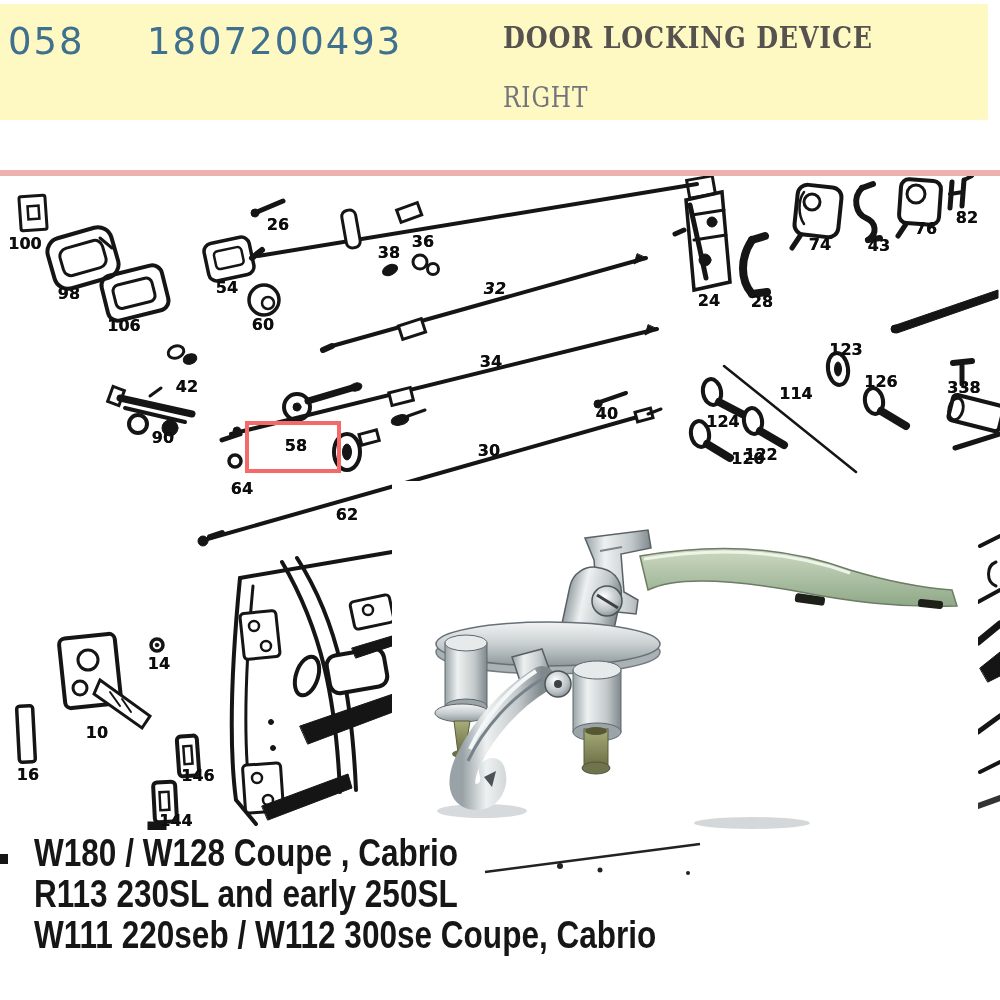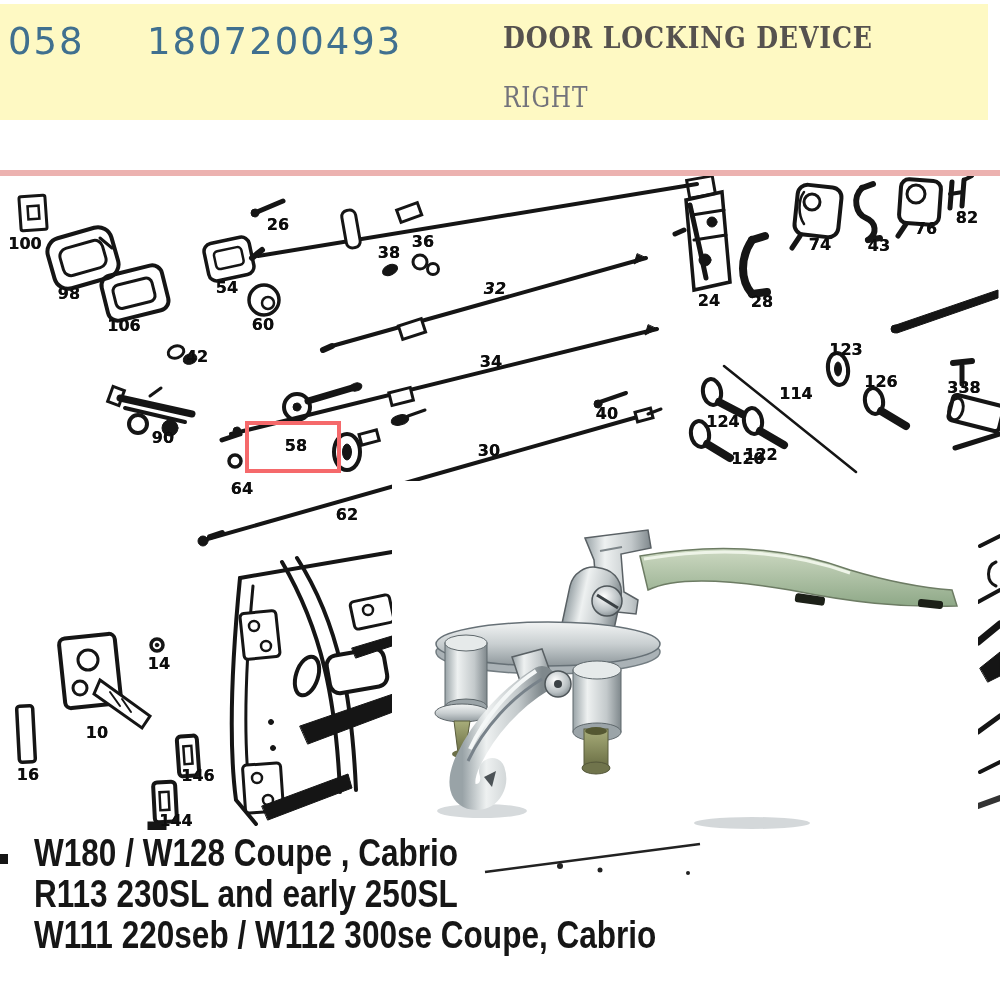--- a/index.html
+++ b/index.html
@@ -223,21 +223,21 @@
     <span class="part-label" style="left: 25px; top: 243px;">100</span>
     <span class="part-label" style="left: 69px; top: 293px;">98</span>
     <span class="part-label" style="left: 124px; top: 325px;">106</span>
     <span class="part-label" style="left: 227px; top: 287px;">54</span>
     <span class="part-label" style="left: 263px; top: 324px;">60</span>
     <span class="part-label" style="left: 278px; top: 224px;">26</span>
     <span class="part-label" style="left: 389px; top: 252px;">38</span>
     <span class="part-label" style="left: 423px; top: 241px;">36</span>
     <span class="part-label" style="left: 495px; top: 288px; font-style: italic;">32</span>
     <span class="part-label" style="left: 491px; top: 361px;">34</span>
-    <span class="part-label" style="left: 187px; top: 356px; margin-left: 10px;">42</span>
+    <span class="part-label" style="left: 187px; top: 386px;">42</span>
     <span class="part-label" style="left: 163px; top: 437px;">90</span>
     <span class="part-label" style="left: 296px; top: 445px;">58</span>
     <span class="part-label" style="left: 242px; top: 488px;">64</span>
     <span class="part-label" style="left: 347px; top: 514px; text-align: right;">62</span>
     <span class="part-label" style="left: 607px; top: 413px;">40</span>
     <span class="part-label" style="left: 489px; top: 450px;">30</span>
     <span class="part-label" style="left: 709px; top: 300px;">24</span>
     <span class="part-label" style="left: 762px; top: 301px;">28</span>
     <span class="part-label" style="left: 820px; top: 244px;">74</span>
     <span class="part-label" style="left: 879px; top: 245px;">43</span>

